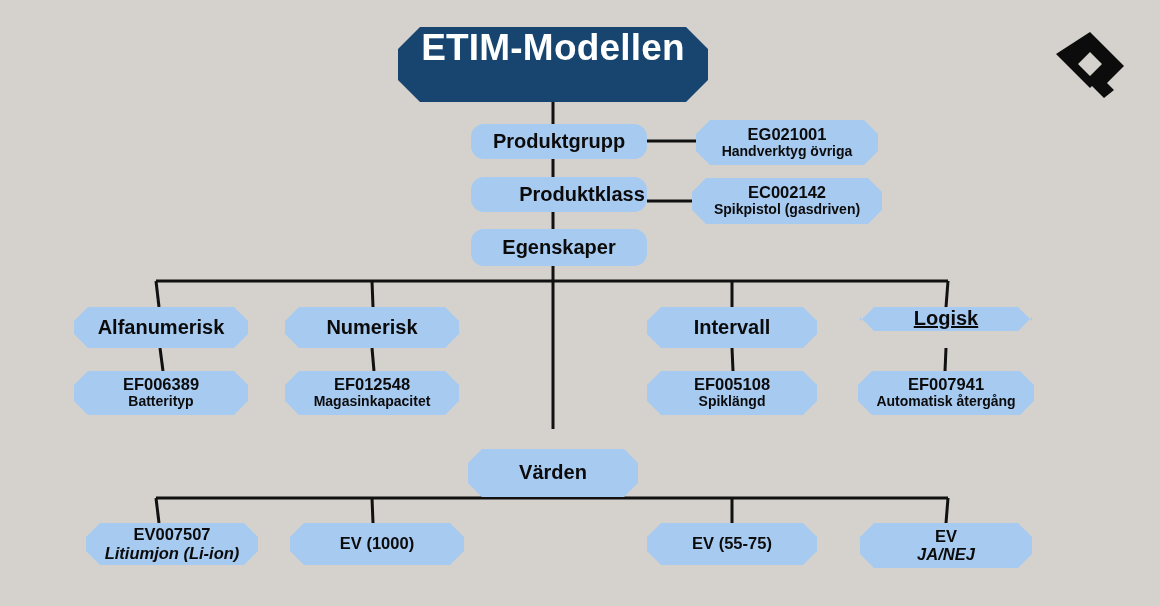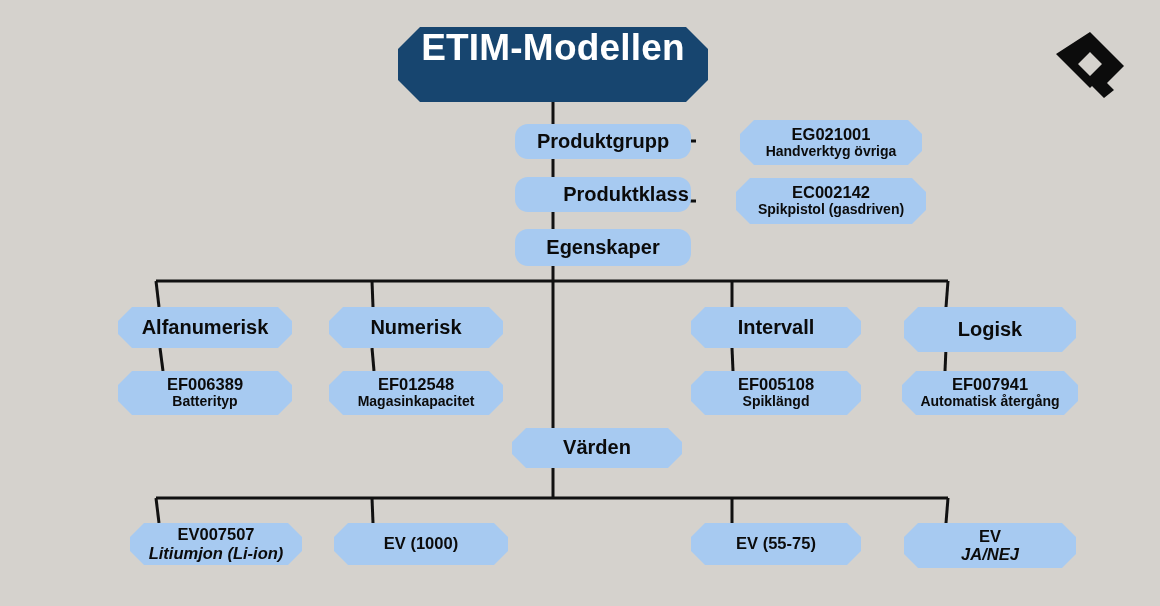--- a/index.html
+++ b/index.html
@@ -28,21 +28,20 @@
     position: absolute;
     background: #a7caf1;
     color: #0b0b0b;
     display: flex;
     flex-direction: column;
     align-items: center;
     justify-content: center;
     text-align: center;
     border-radius: 13px;
     z-index: 3;
-    margin-left: 44px;
   }
   .node .l1 {
     font-weight: bold;
     line-height: 1.08;
     white-space: nowrap;
   }
   .node .l2 {
     font-weight: bold;
     line-height: 1.1;
     white-space: nowrap;
@@ -175,42 +174,42 @@
 
   <div class="node kind-head bevel" style="left:74px; top:307px; width:174px; height:41px;">
     <span class="l1">Alfanumerisk</span>
   </div>
   <div class="node kind-head bevel" style="left:285px; top:307px; width:174px; height:41px;">
     <span class="l1">Numerisk</span>
   </div>
   <div class="node kind-head bevel" style="left:647px; top:307px; width:170px; height:41px;">
     <span class="l1">Intervall</span>
   </div>
-  <div class="node kind-head bevel" style="left:860px; top:307px; width:172px; height:45px;">
+  <div class="node kind-head bevel" style="left:860px; top:307px; width:172px; height:24px;text-decoration:underline;">
     <span class="l1">Logisk</span>
   </div>
 
   <div class="node kind-code bevel" style="left:74px; top:371px; width:174px; height:44px;">
     <span class="l1">EF006389</span>
     <span class="l2">Batterityp</span>
   </div>
   <div class="node kind-code bevel" style="left:285px; top:371px; width:174px; height:44px;">
     <span class="l1">EF012548</span>
     <span class="l2">Magasinkapacitet</span>
   </div>
   <div class="node kind-code bevel" style="left:647px; top:371px; width:170px; height:44px;">
     <span class="l1">EF005108</span>
     <span class="l2">Spiklängd</span>
   </div>
   <div class="node kind-code bevel" style="left:858px; top:371px; width:176px; height:44px;">
     <span class="l1">EF007941</span>
     <span class="l2">Automatisk återgång</span>
   </div>
 
-  <div class="node kind-head bevel" style="left:468px; top:428px; width:170px; height:40px;align-items:center;">
+  <div class="node kind-head bevel" style="left:468px; top:449px; width:170px; height:48px;align-items:center;">
     <span class="l1">Värden</span>
   </div>
 
   <div class="node kind-value bevel" style="left:86px; top:523px; width:172px; height:42px;">
     <span class="l1">EV007507</span>
     <span class="l2">Litiumjon (Li-ion)</span>
   </div>
   <div class="node kind-value bevel" style="left:290px; top:523px; width:174px; height:42px;">
     <span class="l1">EV (1000)</span>
   </div>

